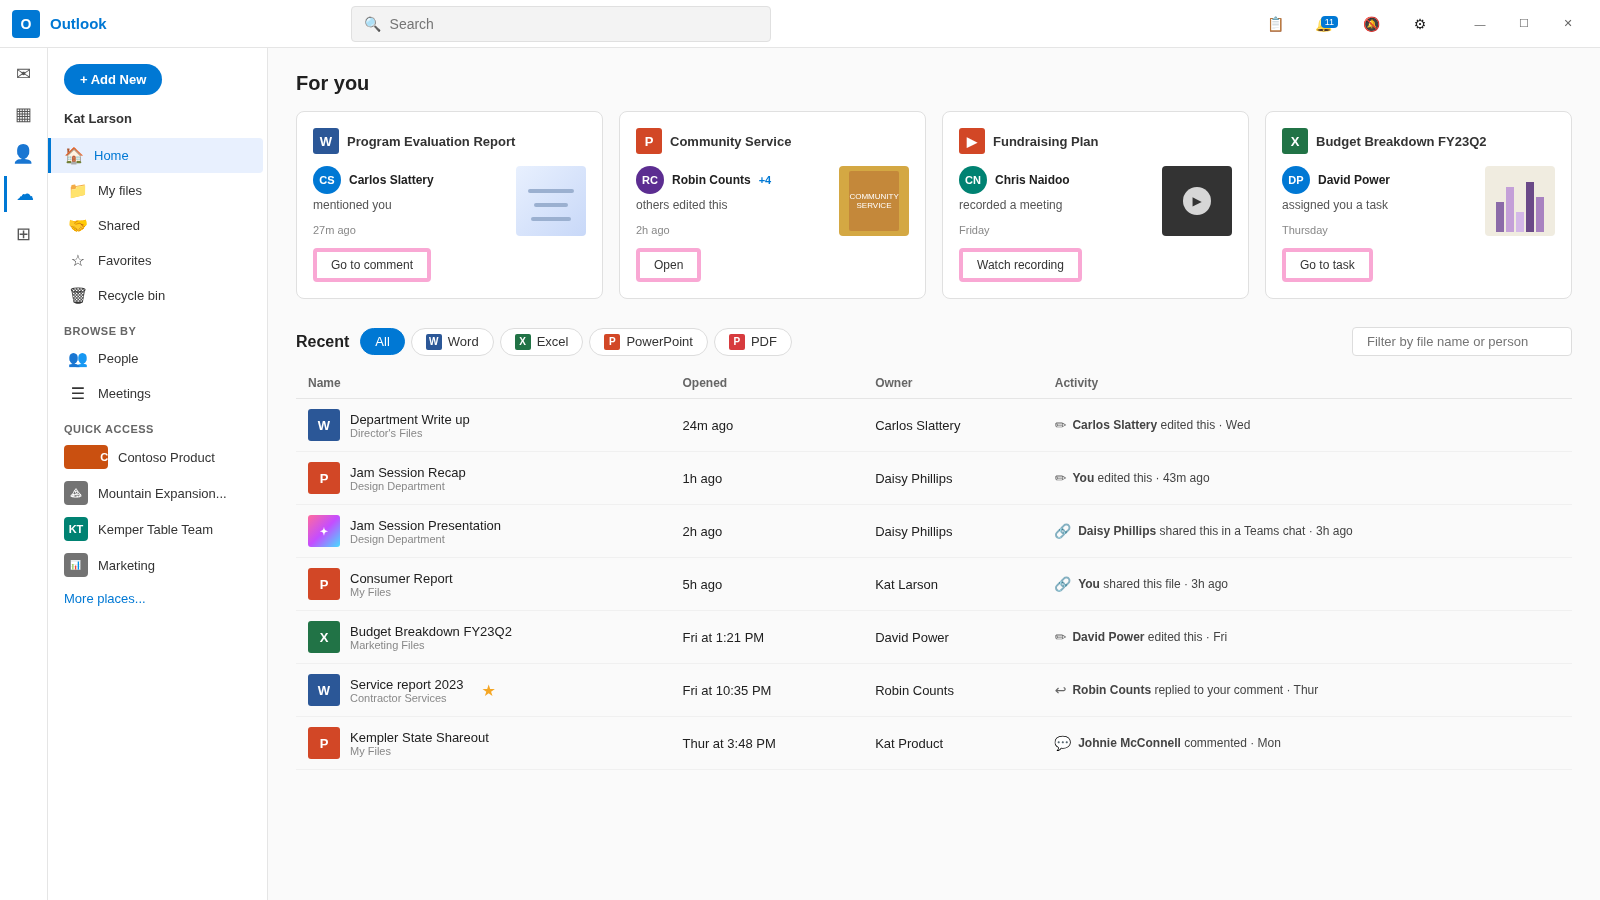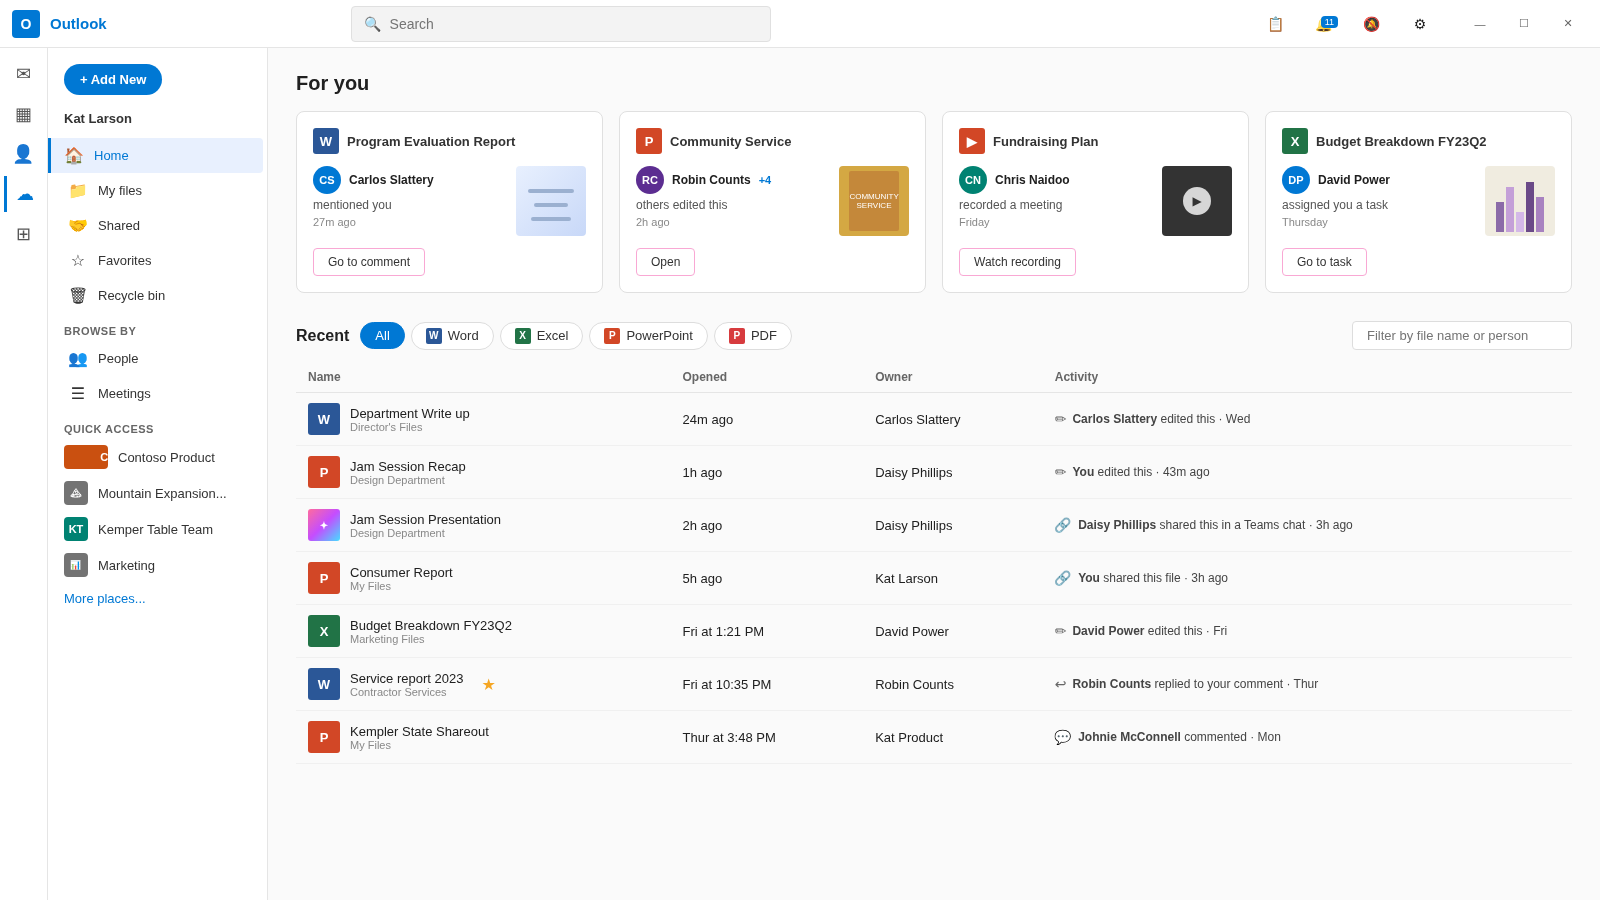--- a/index.html
+++ b/index.html
@@ -99,26 +99,26 @@
     }
     .card-header { display: flex; align-items: center; gap: 8px; margin-bottom: 12px; }
     .card-app-icon { width: 24px; height: 24px; display: flex; align-items: center; justify-content: center; font-size: 16px; }
     .card-title { font-size: 13px; font-weight: 600; color: #333; }
     .card-body { display: flex; gap: 12px; align-items: flex-start; }
     .card-info { flex: 1; }
     .card-user { display: flex; align-items: center; gap: 8px; margin-bottom: 4px; }
     .user-avatar { width: 28px; height: 28px; border-radius: 50%; overflow: hidden; }
     .user-name-text { font-size: 12px; font-weight: 600; }
     .card-action-text { font-size: 12px; color: #555; }
-    .card-time { font-size: 11px; color: #888; margin-top: 4px; }
+    .card-time { font-size: 11px; color: #888; margin-top: 12px; }
     .card-thumbnail { width: 70px; height: 70px; background: #f0f0f0; border-radius: 4px; flex-shrink: 0; overflow: hidden; display: flex; align-items: center; justify-content: center; }
     .card-btn {
       margin-top: 12px;
       padding: 6px 14px;
-      border: 1px solid #f9a8d4;
+      border: 4px solid #f9a8d4;
       border-radius: 4px;
       background: white;
       font-size: 12px;
       cursor: pointer;
       color: #333;
     }
 
     
     .recent-header { display: flex; align-items: center; gap: 11px; margin-bottom: 12px; }
     .recent-title { font-size: 16px; font-weight: 600; }

